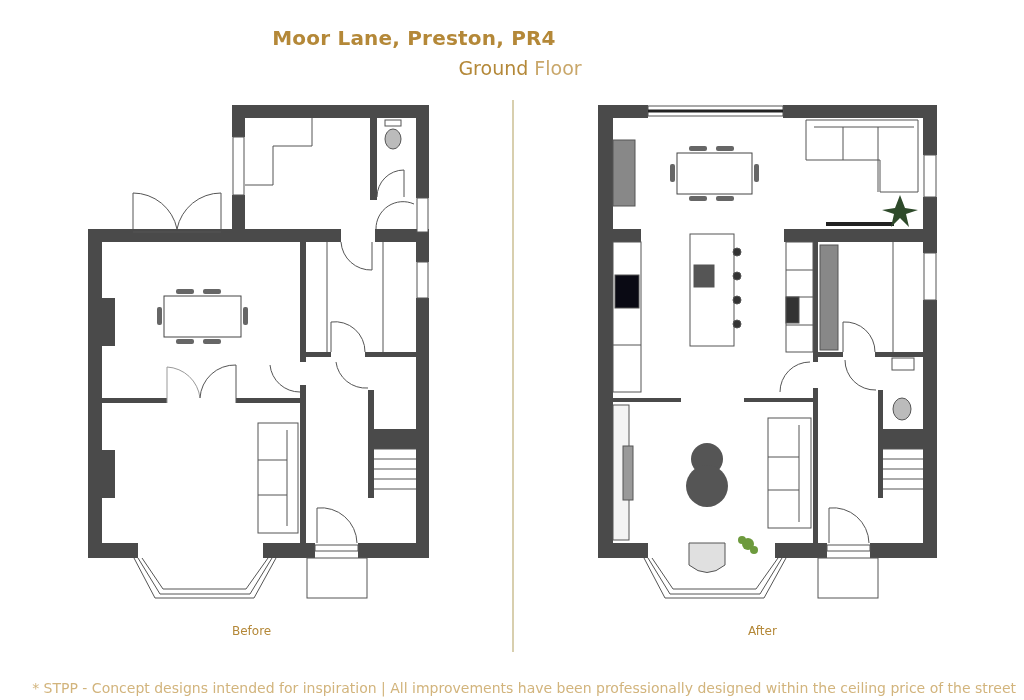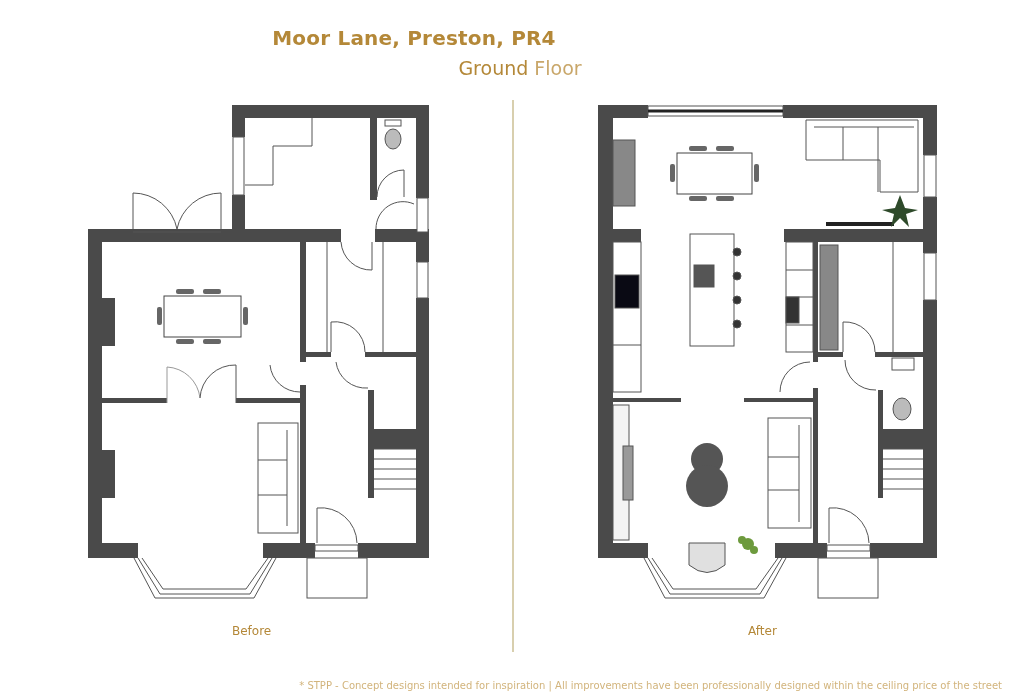--- a/index.html
+++ b/index.html
@@ -2,21 +2,21 @@
 <html><head>
 <meta charset="utf-8">
 <style>
   html, body { margin:0; padding:0; background:#ffffff; }
   body { width:1024px; height:700px; position:relative; overflow:hidden; font-family:"DejaVu Sans", sans-serif; }
   .title { position:absolute; left:0; width:828px; top:26px; text-align:center; color:#b48838; font-size:20px; font-weight:bold; letter-spacing:0.2px; }
   .subtitle { position:absolute; left:8px; width:1024px; top:57px; text-align:center; font-size:19px; color:#b48838; }
   .subtitle .light { color:#c9a76a; }
   .divider { position:absolute; left:512px; top:100px; width:2px; height:552px; background:#d8cfae; }
   .plan-label { position:absolute; top:624px; font-size:12px; color:#b48838; }
-  .footnote { position:absolute; right:22px; top:680px; font-size:10px; color:#d2b47c; white-space:nowrap; }
+  .footnote { position:absolute; right:8px; top:680px; font-size:14px; color:#d2b47c; white-space:nowrap; }
   svg.plan { position:absolute; top:0; left:0; }
 </style>
 </head>
 <body>
 
 <div class="title">Moor Lane, Preston, PR4</div>
 <div class="subtitle"><span>Ground</span> <span class="light">Floor</span></div>
 
 <div class="divider"></div>
 

